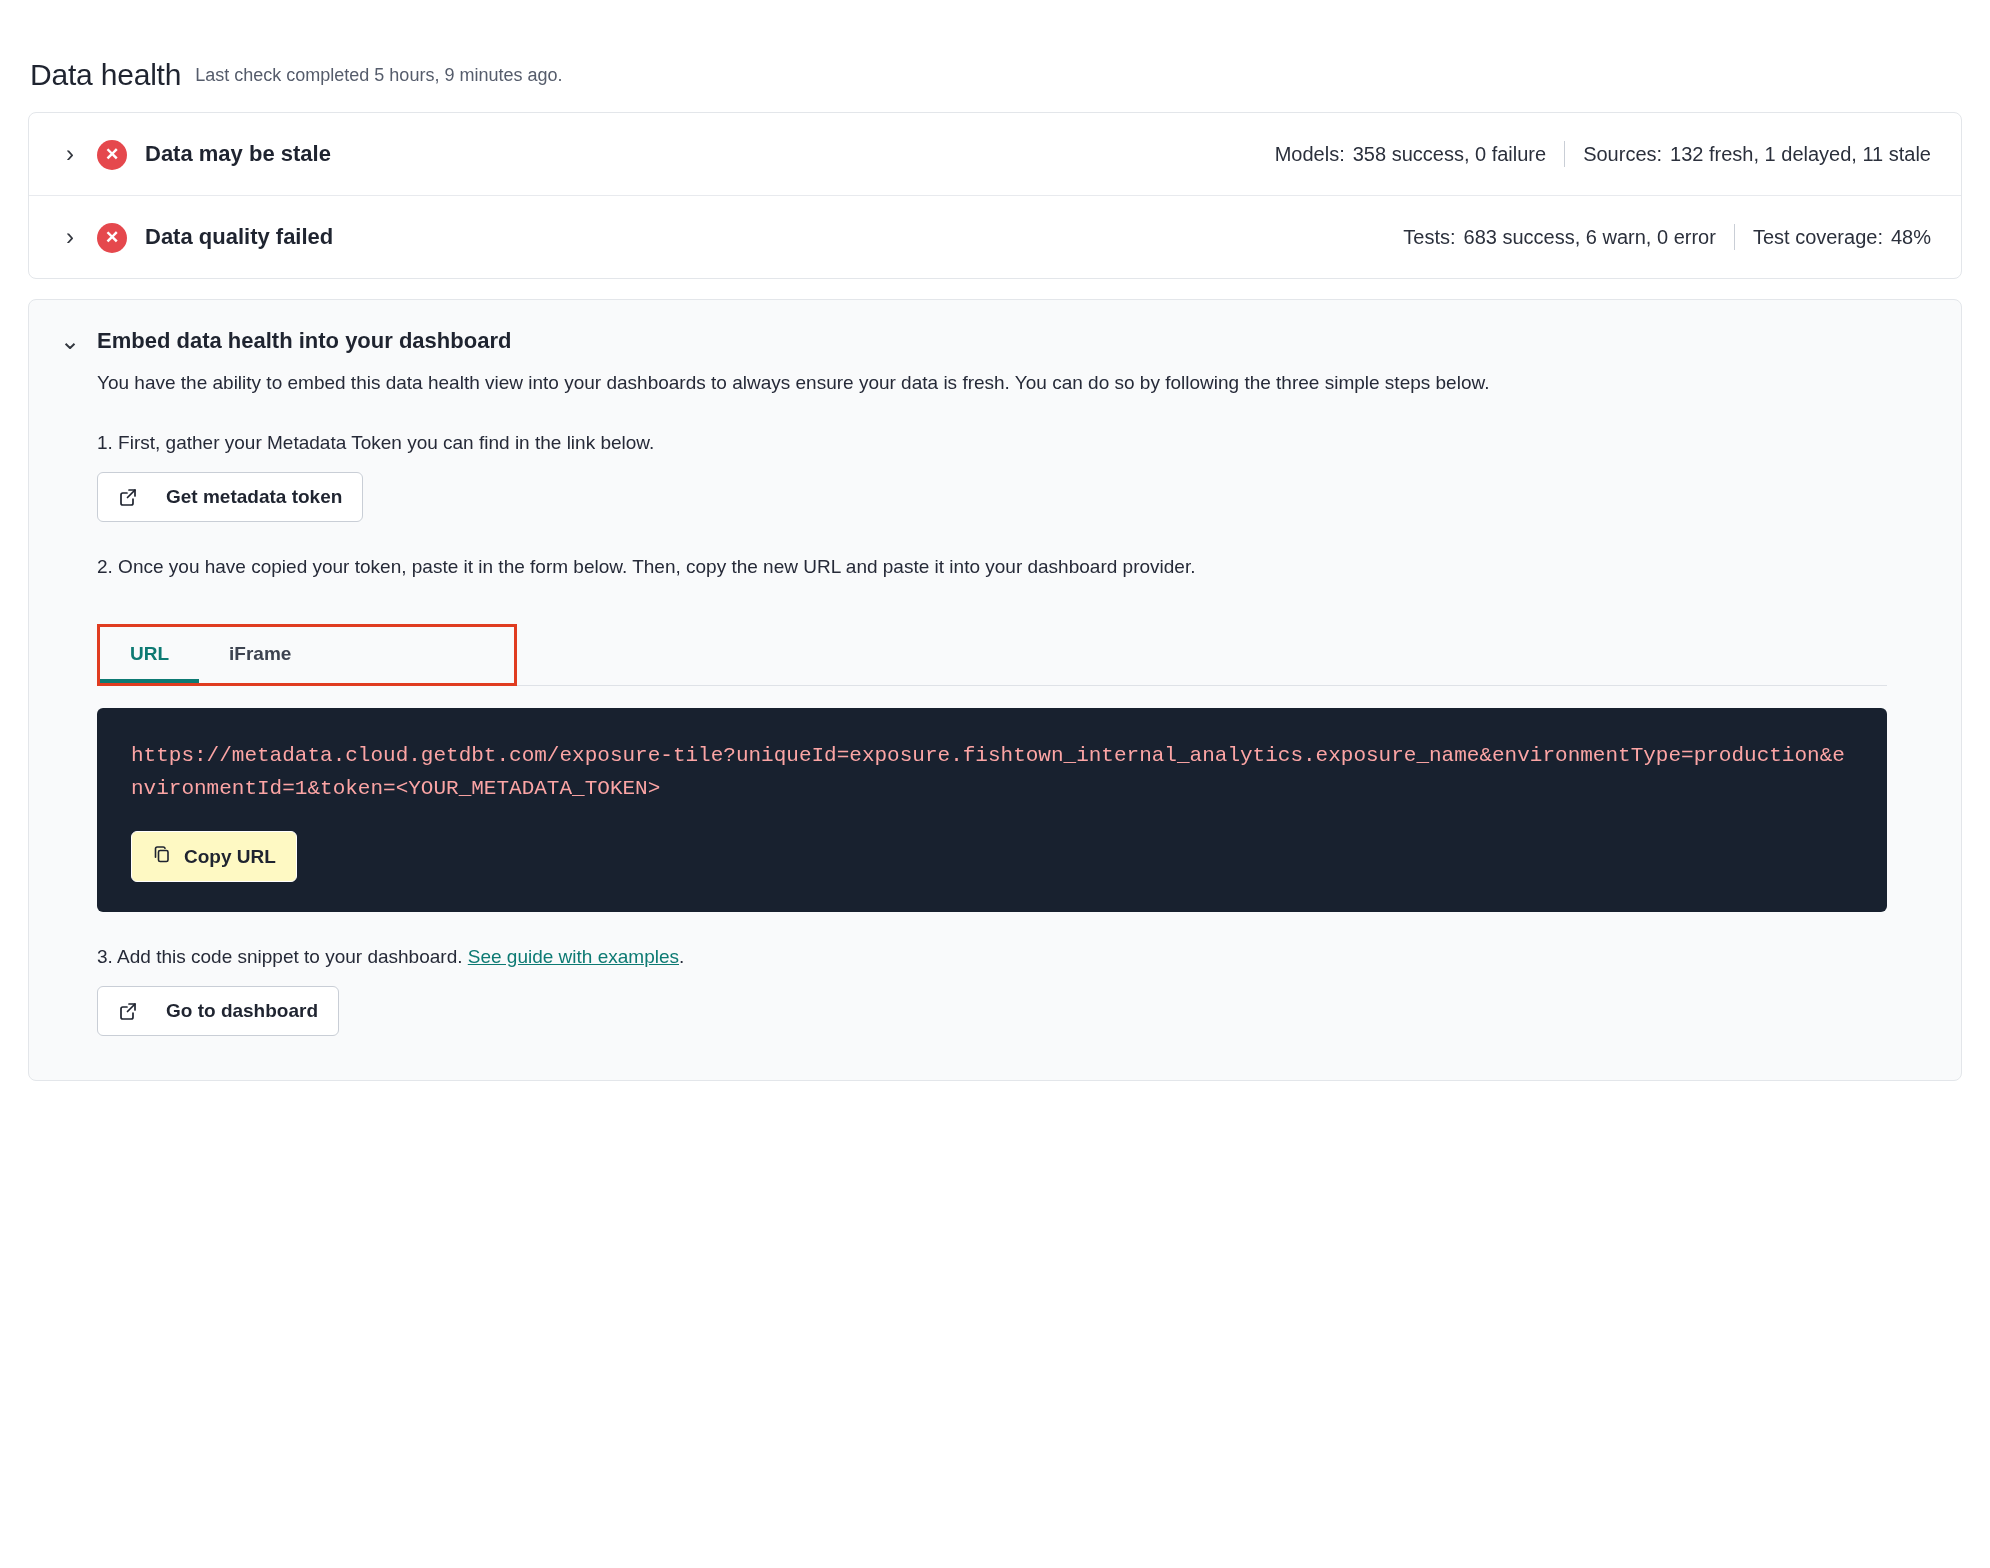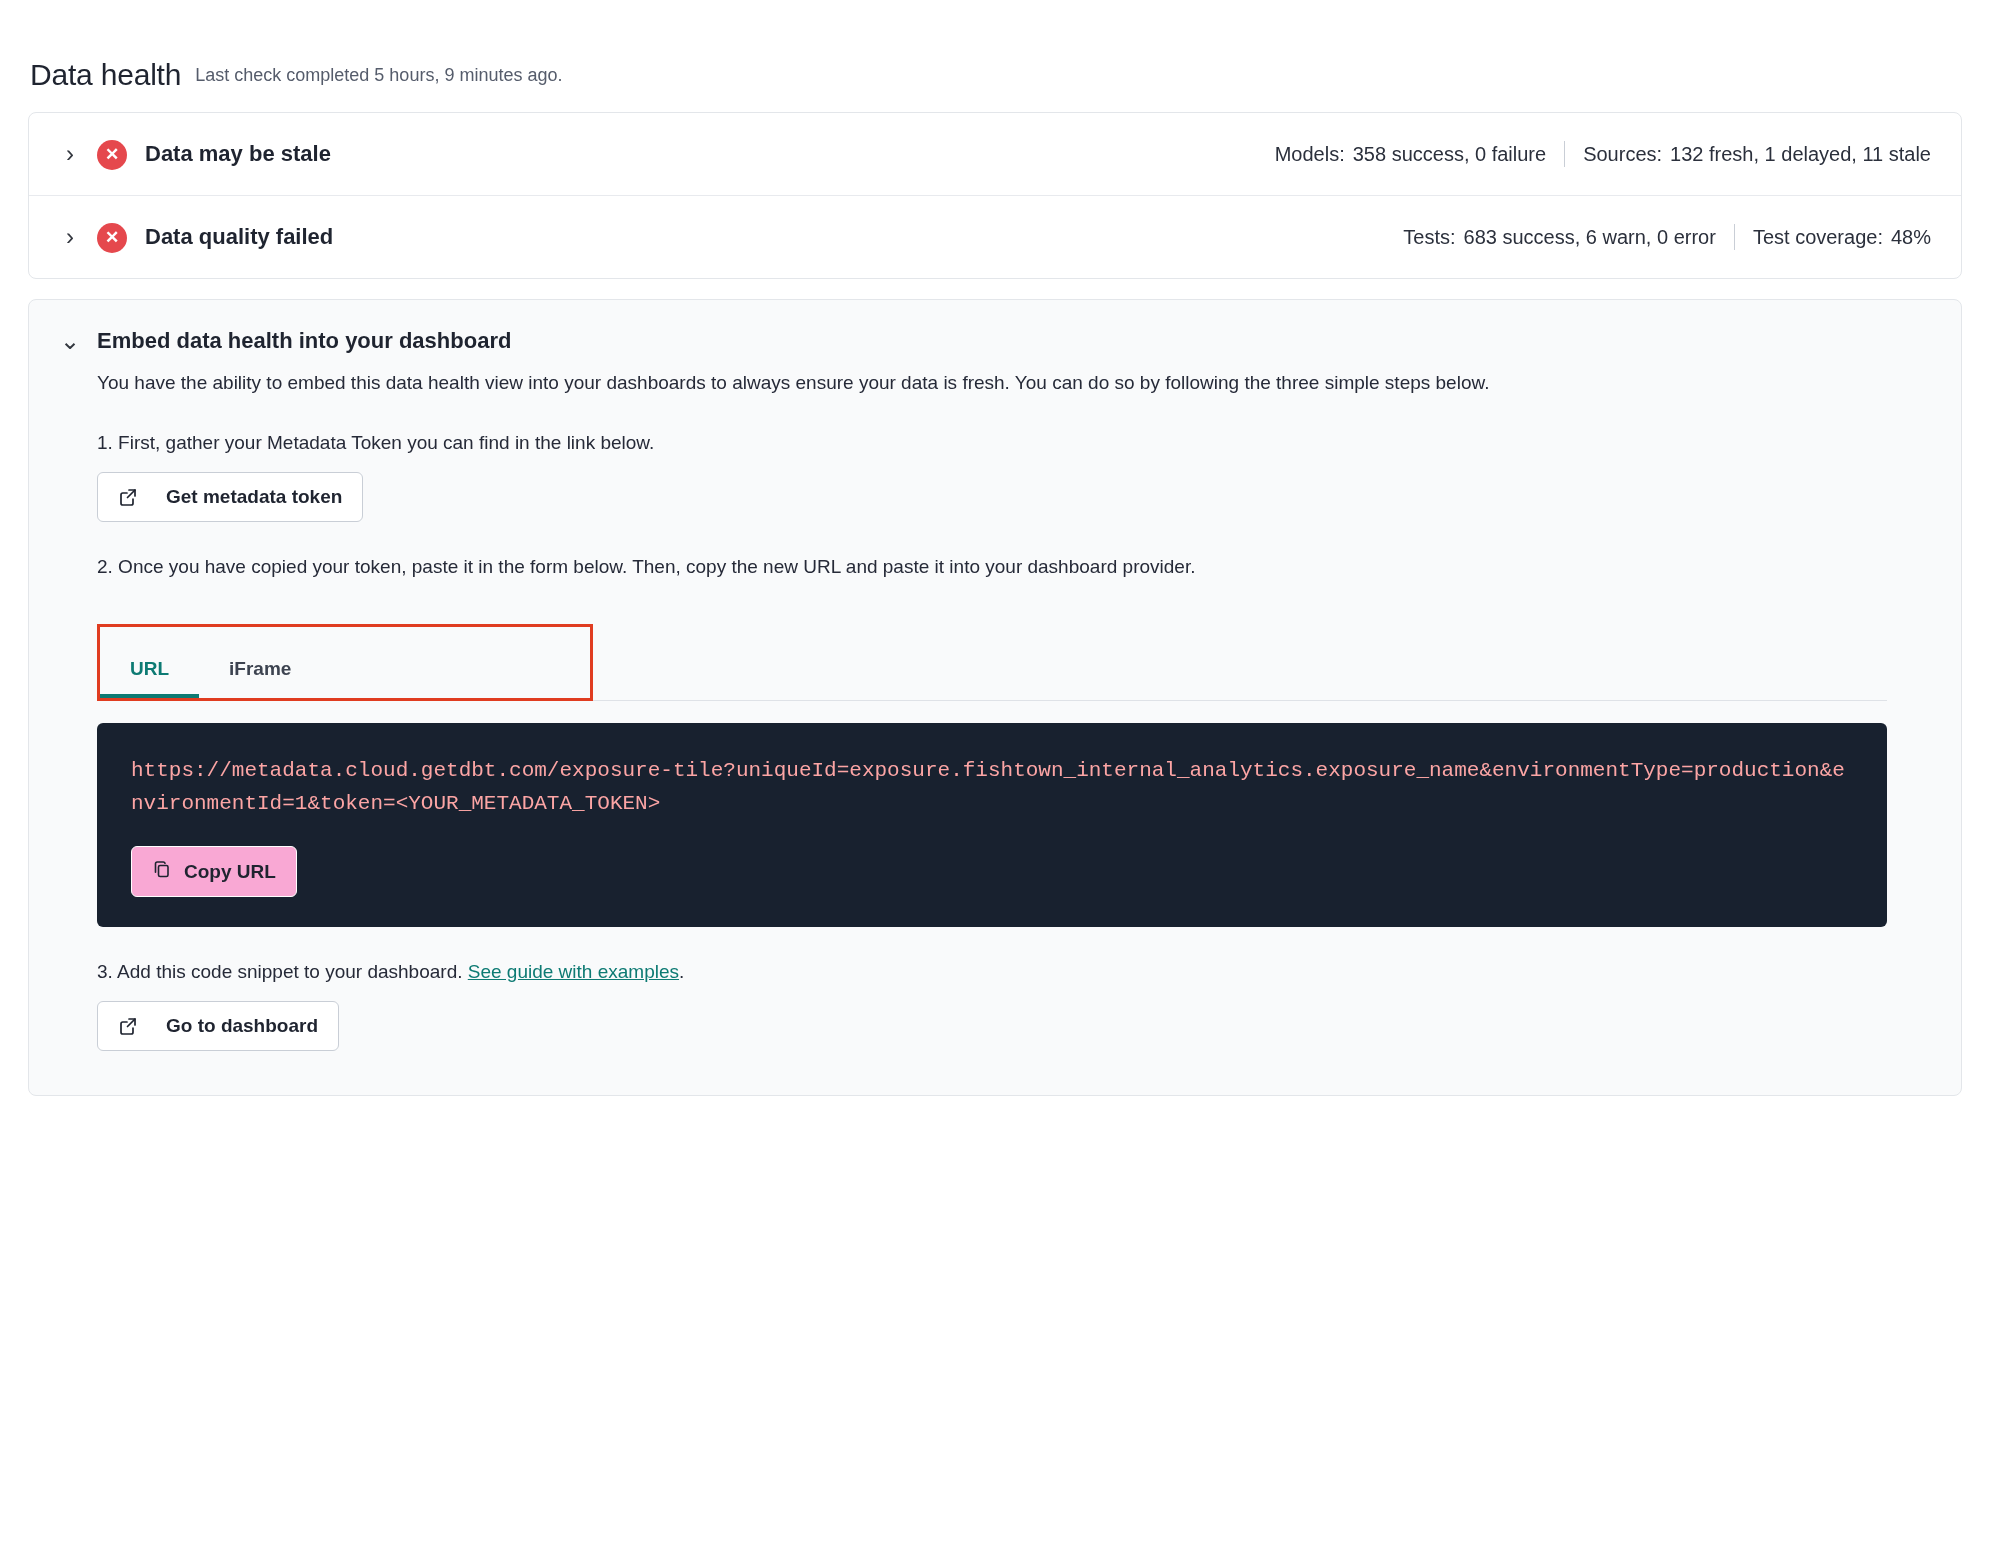--- a/index.html
+++ b/index.html
@@ -189,22 +189,22 @@
   
   .tabs-annot {
     border: 3px solid #e03c20;
     display: inline-block;
     margin-top: 28px;
     padding: 0;
   }
   .tabs {
     display: flex;
     align-items: flex-end;
-    padding: 15px 0 0 0;
-    width: 490px;
+    padding: 0 0 0 0;
+    width: 414px;
   }
   .tab {
     padding: 16px 30px 14px 30px;
     font-size: 19px;
     font-weight: 700;
     color: #3d4350;
     cursor: pointer;
     border-bottom: 4px solid transparent;
   }
   .tab.active {
@@ -234,21 +234,21 @@
     line-height: 1.55;
     color: #fca5a5;
     word-break: break-all;
     white-space: pre-wrap;
     margin-bottom: 26px;
   }
   .copy-btn {
     display: inline-flex;
     align-items: center;
     gap: 12px;
-    background: #f9a8d4;
+    background: #fef9c3;
     border: 1px solid #ffffff;
     border-radius: 6px;
     padding: 12px 20px;
     font-size: 19px;
     font-weight: 700;
     color: #1f2430;
     cursor: pointer;
     font-family: "Liberation Sans", sans-serif;
   }
   .step3 {

